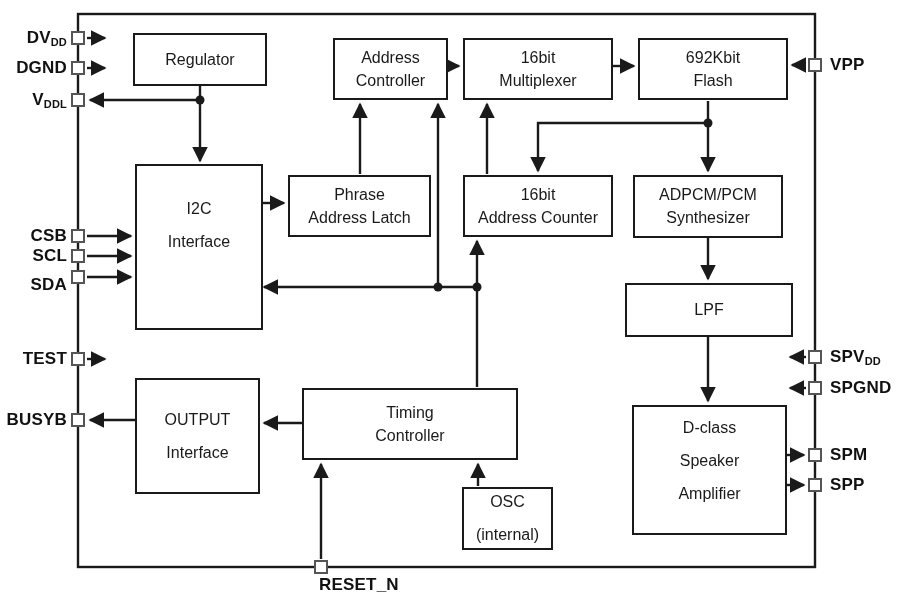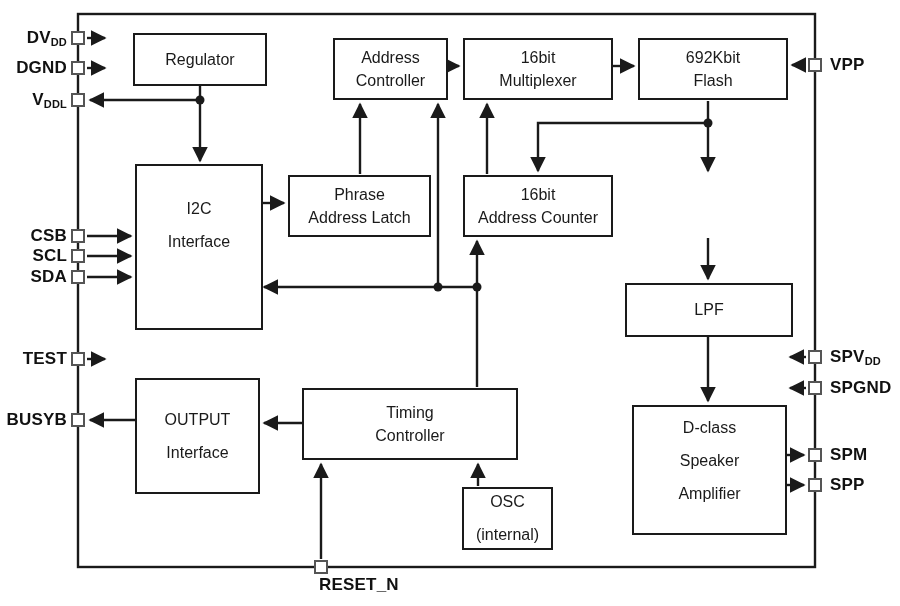--- a/index.html
+++ b/index.html
@@ -106,20 +106,24 @@
     <span>Interface</span>
   </div>
   <div class="block" style="left:288px;top:175px;width:143px;height:62px;">
     <span>Phrase</span>
     <span>Address Latch</span>
   </div>
   <div class="block" style="left:463px;top:175px;width:150px;height:62px;">
     <span>16bit</span>
     <span>Address Counter</span>
   </div>
+  <div class="block" style="left:633px;top:175px;width:150px;height:63px;">
+    <span>ADPCM/PCM</span>
+    <span>Synthesizer</span>
+  </div>
   <div class="block" style="left:625px;top:283px;width:168px;height:54px;">
     <span>LPF</span>
   </div>
   <div class="block roomy" style="left:135px;top:378px;width:125px;height:116px;">
     <span>OUTPUT</span>
     <span>Interface</span>
   </div>
   <div class="block" style="left:302px;top:388px;width:216px;height:72px;">
     <span>Timing</span>
     <span>Controller</span>
@@ -149,21 +153,21 @@
   <div class="pin" style="left:808px;top:448px;"></div>
   <div class="pin" style="left:808px;top:478px;"></div>
 
   <div class="pin" style="left:314px;top:560px;"></div>
 
   <div class="pin-label" style="right:833px;top:27px;"><span>DV</span><span class="sub">DD</span></div>
   <div class="pin-label" style="right:833px;top:57px;"><span>DGND</span></div>
   <div class="pin-label" style="right:833px;top:89px;"><span>V</span><span class="sub">DDL</span></div>
   <div class="pin-label" style="right:833px;top:225px;"><span>CSB</span></div>
   <div class="pin-label" style="right:833px;top:245px;"><span>SCL</span></div>
-  <div class="pin-label" style="right:833px;top:266px;"><span>SDA</span></div>
+  <div class="pin-label" style="right:833px;top:274px;"><span>SDA</span></div>
   <div class="pin-label" style="right:833px;top:348px;"><span>TEST</span></div>
   <div class="pin-label" style="right:833px;top:409px;"><span>BUSYB</span></div>
 
   <div class="pin-label" style="left:830px;top:54px;"><span>VPP</span></div>
   <div class="pin-label" style="left:830px;top:346px;"><span>SPV</span><span class="sub">DD</span></div>
   <div class="pin-label" style="left:830px;top:377px;"><span>SPGND</span></div>
   <div class="pin-label" style="left:830px;top:444px;"><span>SPM</span></div>
   <div class="pin-label" style="left:830px;top:474px;"><span>SPP</span></div>
 
   <div class="pin-label" style="left:283px;top:574px;margin-left:36px;"><span>RESET_N</span></div>

